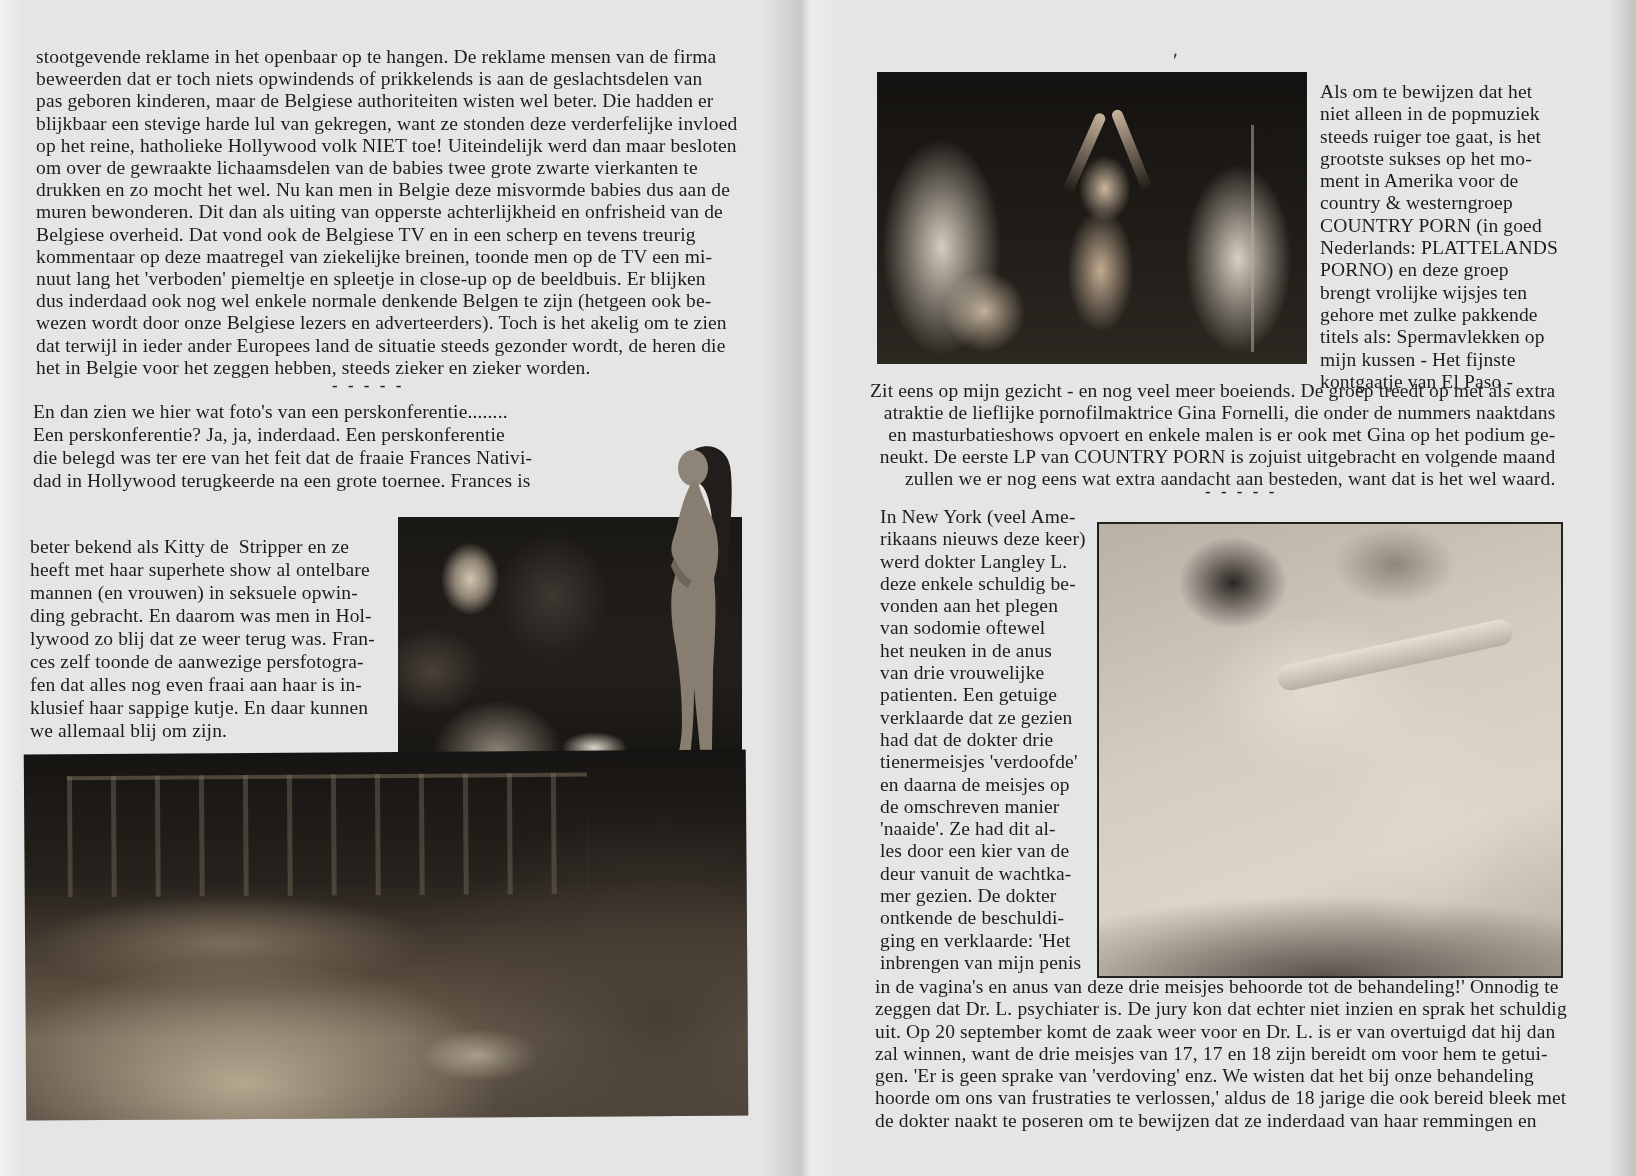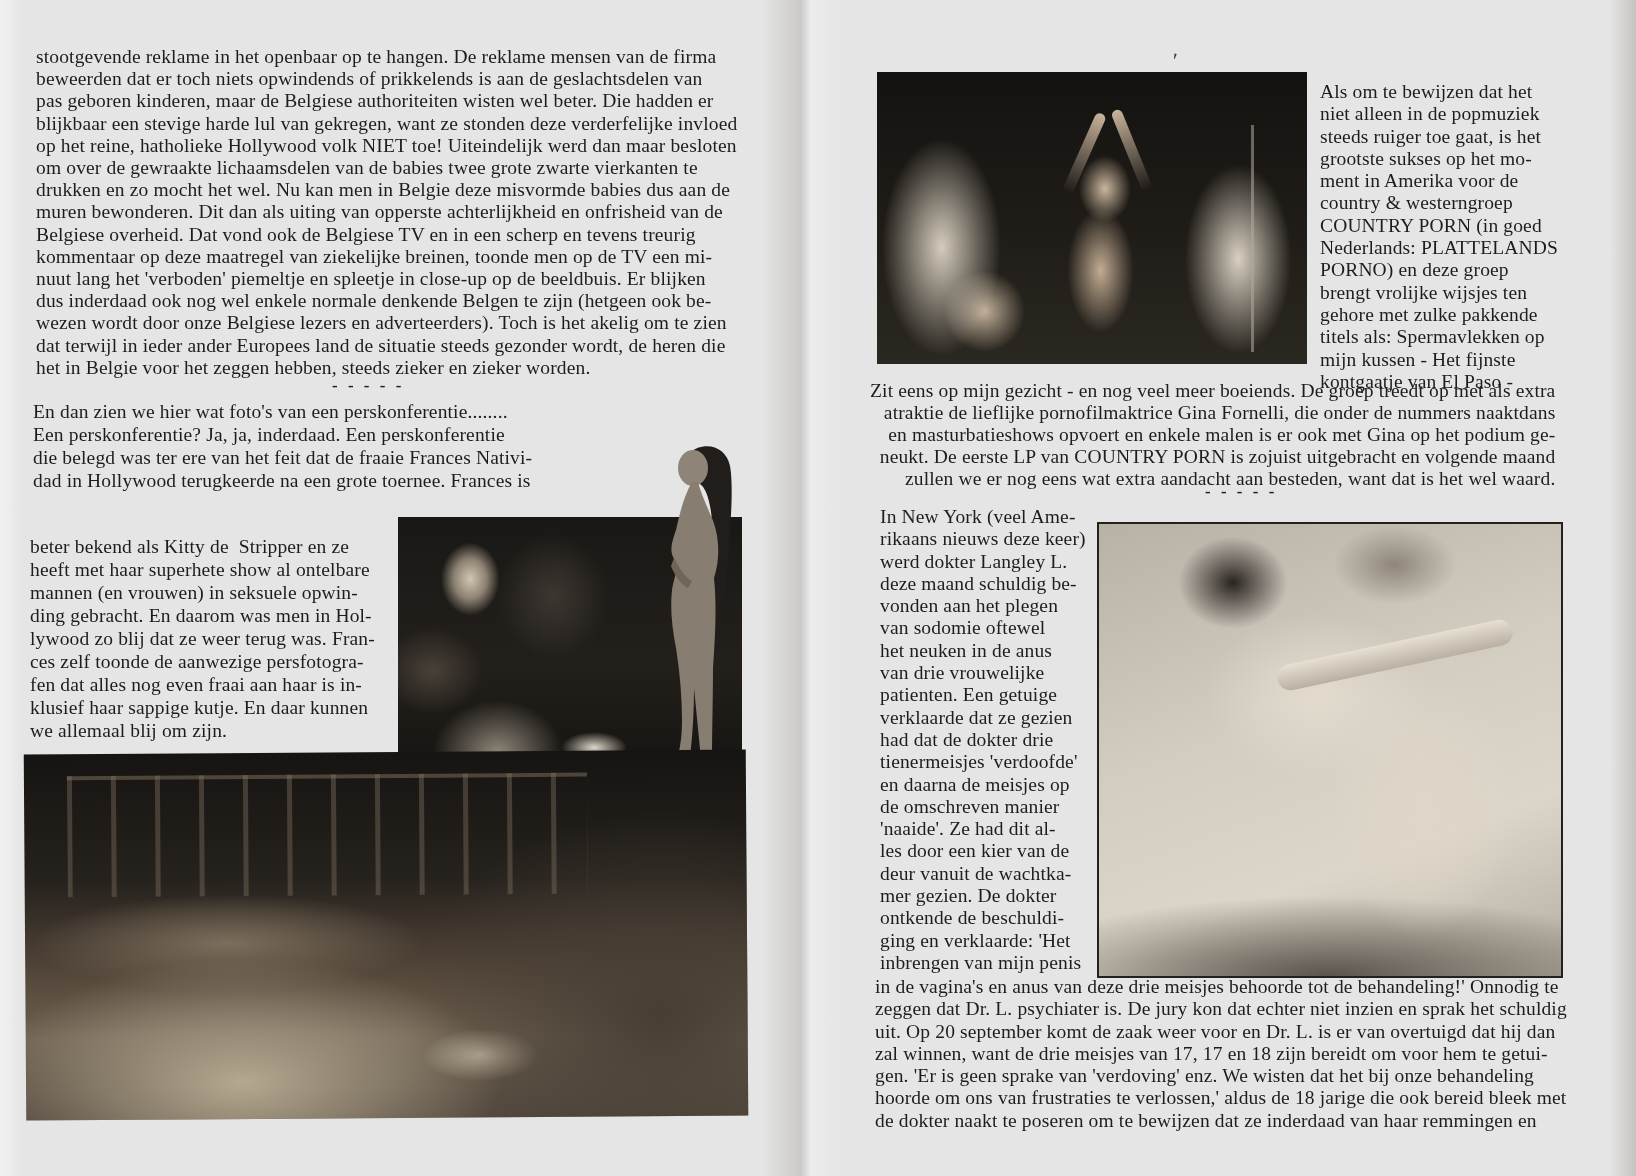--- a/index.html
+++ b/index.html
@@ -187,21 +187,21 @@
       <div class="line">zullen we er nog eens wat extra aandacht aan besteden, want dat is het wel waard.</div>
     </div>
 
   <div class="divider" style="left:1205px; top:482px;">- - - - -</div>
 
   <div class="tb" style="left:880px; top:506px; line-height:22.3px;">
 
   <div class="line">In New York (veel Ame-</div>
       <div class="line">rikaans nieuws deze keer)</div>
       <div class="line">werd dokter Langley L.</div>
-      <div class="line">deze maand schuldig be-</div>
+      <div class="line">deze enkele schuldig be-</div>
       <div class="line">vonden aan het plegen</div>
       <div class="line">van sodomie oftewel</div>
       <div class="line">het neuken in de anus</div>
       <div class="line">van drie vrouwelijke</div>
       <div class="line">patienten. Een getuige</div>
       <div class="line">verklaarde dat ze gezien</div>
       <div class="line">had dat de dokter drie</div>
       <div class="line">tienermeisjes 'verdoofde'</div>
       <div class="line">en daarna de meisjes op</div>
       <div class="line">de omschreven manier</div>

